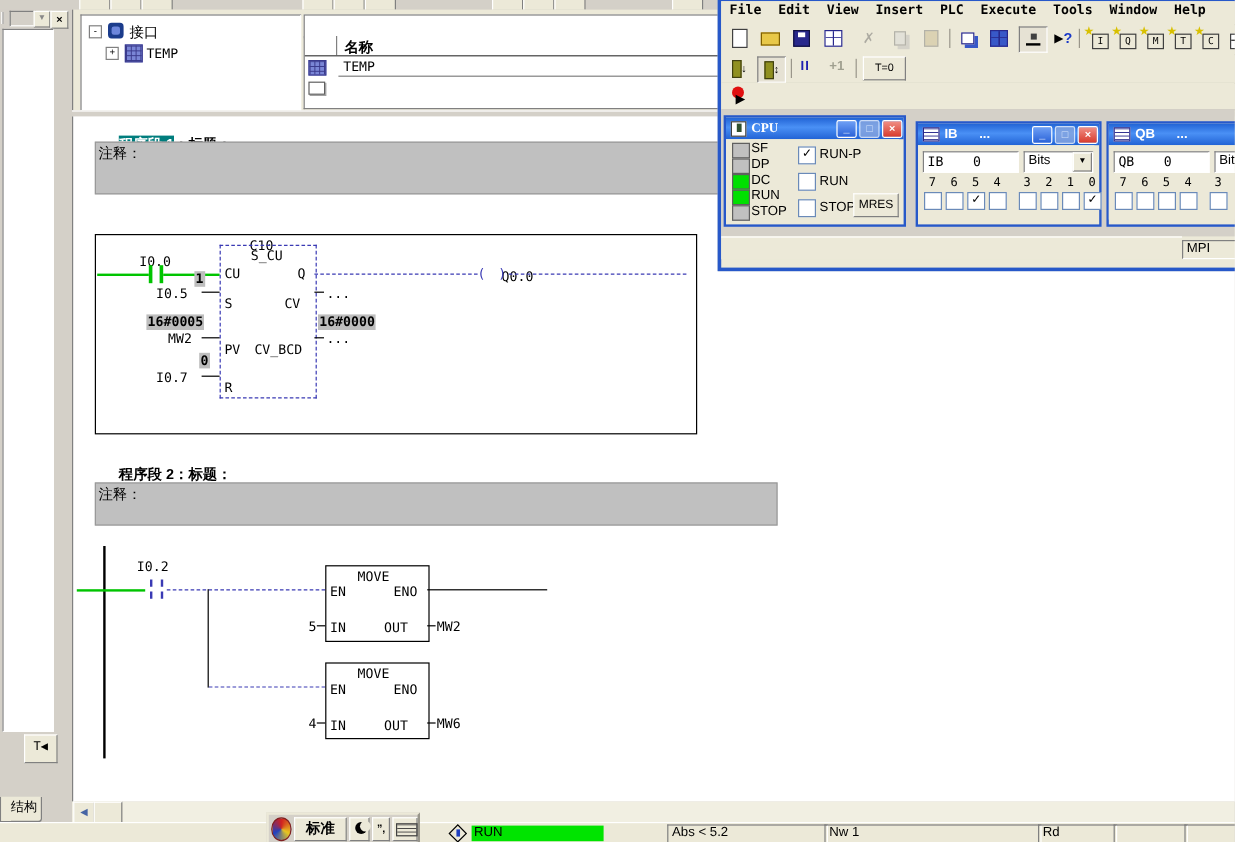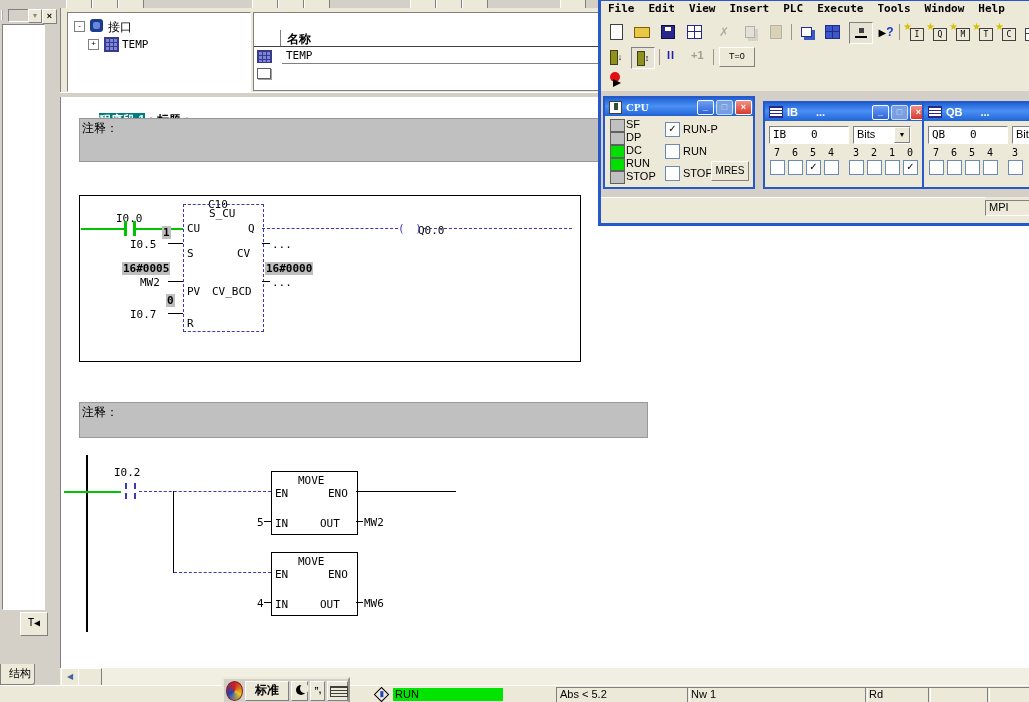--- a/index.html
+++ b/index.html
@@ -151,20 +151,23 @@
       <span class="lad badge" style="left:185px;top:66px;">16#0000</span>
       <div class="wire" style="left:182px;top:85px;width:8px;height:1px;"></div>
       <span class="lad" style="left:192px;top:80px;">...</span>
 
       <div class="dwire" style="left:182px;top:32px;width:136px;"></div>
       <span class="lad" style="left:338px;top:8px;margin-top:20px;">Q0.0</span>
       <span class="lad" style="left:318px;top:26px;color:#3A3AB4;letter-spacing:2px;">( )</span>
       <div class="dwire" style="left:344px;top:32px;width:148px;"></div>
     </div>
 
+    <div class="nethdr" style="left:18px;top:276px;">
+      <span>程序段 2</span><span>：标题：</span>
+    </div>
     <div class="cmt" style="left:18px;top:305px;width:563px;height:32px;">
       <span>注释：</span>
     </div>
 
     <div class="wire" style="left:25px;top:358px;width:2px;height:177px;"></div>
     <div class="gwire" style="left:3px;top:394px;width:57px;height:2px;"></div>
     <span class="lad" style="left:53px;top:369px;">I0.2</span>
     <div class="dvwire" style="left:64px;top:386px;height:16px;border-left-width:2px;"></div>
     <div class="dvwire" style="left:73px;top:386px;height:16px;border-left-width:2px;"></div>
     <div class="dwire" style="left:78px;top:394px;width:132px;"></div>
@@ -329,21 +332,21 @@
           <div class="cb checked" style="left:60px;top:6px;"></div>
             <span class="ledlbl" style="left:78px;top:7px;">RUN-P</span>
           <div class="cb" style="left:60px;top:28px;"></div>
             <span class="ledlbl" style="left:78px;top:29px;">RUN</span>
           <div class="cb" style="left:60px;top:50px;"></div>
             <span class="ledlbl" style="left:78px;top:51px;">STOP</span>
           <div class="abs raised" style="left:106px;top:45px;width:36px;height:18px;background:#ECE9D8;text-align:center;font-size:10px;line-height:17px;"><span>MRES</span></div>
         </div>
       </div>
 
-      <div class="xpwin" style="left:162px;top:10px;width:151px;height:84px;border-width:2px;padding-left:12px;">
+      <div class="xpwin" style="left:162px;top:10px;width:151px;height:84px;border-width:2px;">
         <div class="xptitle">
           <div style="width:12px;height:10px;background:#fff;border:1px solid #28288C;margin:0 4px;background-image:linear-gradient(#28288C 1px,transparent 1px);background-size:12px 3px;"></div>
           <span>IB</span>
           <span style="margin-left:18px;flex:1;">...</span>
           <div class="capbtn minbtn">_</div>
           <div class="capbtn maxbtn">□</div>
           <div class="capbtn closebtn" style="margin-right:1px;">×</div>
         </div>
         <div class="abs" style="left:0;top:18px;width:147px;height:62px;background:#ECE9D8;">
           <div class="abs sunken white mono" style="left:4px;top:5px;width:78px;height:16px;font-size:11px;line-height:15px;">

